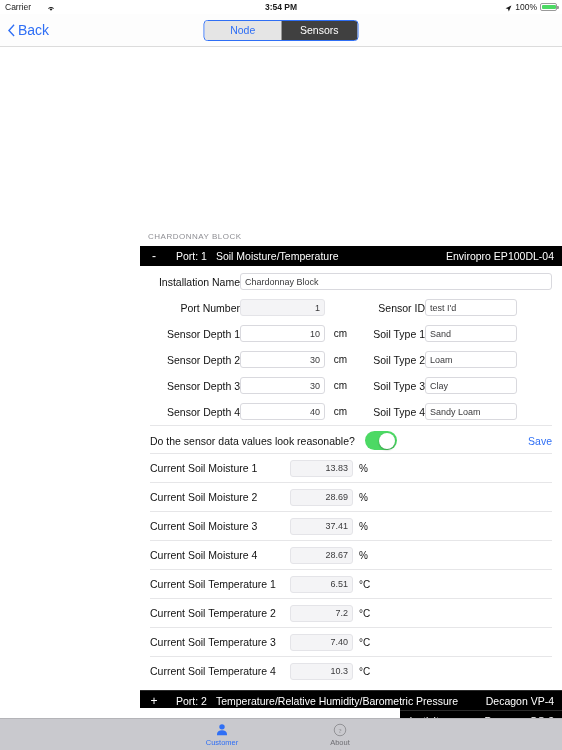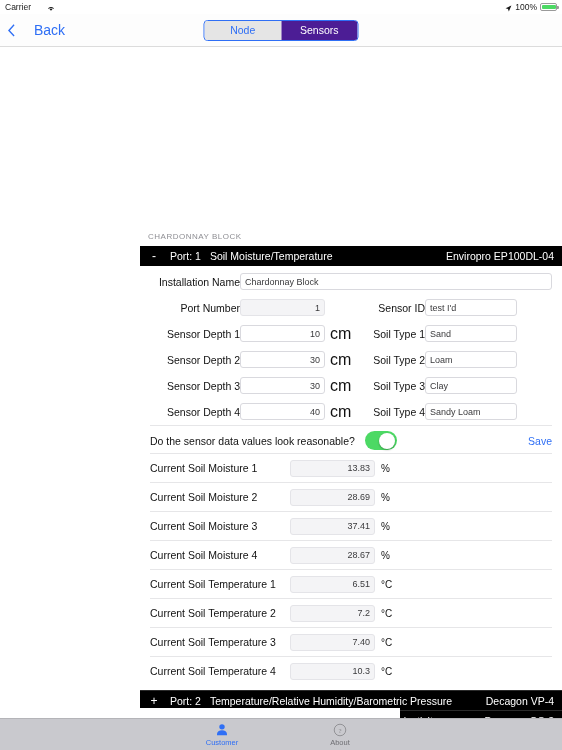--- a/index.html
+++ b/index.html
@@ -32,52 +32,52 @@
   }
   .batt-fill { position:absolute; left:1px; top:1px; bottom:1px; width:13.5px; background:#4cd964; border-radius:1px; }
 
   
   .navbar {
     position:absolute; top:14px; left:0; width:562px; height:33px;
     background:#fdfdfd; border-bottom:1px solid #dcdcdc;
     display:flex; align-items:center;
   }
   .back-btn {
-    position:absolute; left:8px; display:flex; align-items:center; gap:18px;
+    position:absolute; left:8px; display:flex; align-items:center; gap:2px;
     color:#2f6ff5; font-size:14px; cursor:pointer;
   }
   .chev { width:8px; height:13px; display:inline-block; }
 
   .segctl {
     position:absolute; left:50%; transform:translateX(-50%);
     display:flex; border:1px solid #2f6ff5; border-radius:4px; overflow:hidden;
     height:21px; width:155px;
   }
   .seg {
     flex:1; display:flex; align-items:center; justify-content:center;
     font-size:10.5px; color:#2f6ff5; background:#e5e5e5; cursor:pointer;
   }
-  .seg.active { background:#4c1d95; color:#ffffff; }
+  .seg.active { background:#404040; color:#ffffff; }
 
   
   .panel {
     position:absolute; left:140px; top:232px; width:422px;
     background:#ffffff;
   }
   .group-title {
     font-size:8px; color:#8e8e93; letter-spacing:0.5px;
     padding:0 0 5px 8px; text-transform:uppercase;
   }
   .port-header {
     background:#000000; color:#ffffff; height:20px;
     display:flex; align-items:center; padding:0 8px;
     font-size:10.5px; cursor:pointer;
   }
   .ph-sign { width:12px; text-align:center; font-size:12px; }
-  .ph-port { margin-left:10px; white-space:nowrap; }
+  .ph-port { margin-left:16px; white-space:nowrap; }
   .ph-type { margin-left:9px; white-space:nowrap; overflow:hidden; }
   .ph-model { margin-left:auto; white-space:nowrap; }
 
   .form { padding:0 10px; }
 
   .frow {
     display:flex; align-items:center; height:21px; margin-top:5px;text-align:right;
   }
   .lbl { font-size:10.5px; color:#111; }
   .lbl-w1 { width:90px; }
@@ -90,21 +90,21 @@
   }
   .tf.readonly { background:#f4f4f6; border-color:#e4e4e8; justify-content:flex-end; }
   .tf.num { justify-content:flex-end; }
 
   .tf-install { flex:1; }
   .tf-port { width:85px; }
   .tf-sid { width:92px; }
   .tf-depth { width:85px; }
   .tf-soil { width:92px; }
 
-  .unit { font-size:16px; color:#111; width:22px; padding-left:5px; }
+  .unit { font-size:10px; color:#111; width:22px; padding-left:5px; }
   .mid-lbl { width:78px; font-size:10.5px; color:#111; padding-left:8px; }
 
   
   .togrow {
     display:flex; align-items:center; height:28px; margin-top:3px;
     border-top:1px solid #e6e6e8;
     padding-top:2px;
   }
   .q-lbl { font-size:10.5px; color:#111; }
   .toggle {
@@ -116,21 +116,21 @@
     border-radius:50%; background:#ffffff; box-shadow:0 1px 2px rgba(0,0,0,.3);
   }
   .save-link { margin-left:auto; color:#2f6ff5; font-size:10.5px; cursor:pointer; }
 
   
   .readrow {
     display:flex; align-items:center; height:29px;
     border-top:1px solid #e6e6e8;
   }
   .rd-lbl { width:140px; font-size:10.5px; color:#111; }
-  .tf-read { width:85px; }
+  .tf-read { width:63px; }
   .rd-unit { font-size:10px; color:#111; padding-left:6px; }
 
   .ports-collapsed { margin-top:5px; }
   .port-header.collapsed { border-top:1px solid #2b2b2b; }
 
   
   .tabbar {
     position:absolute; left:0; bottom:0; width:562px; height:32px;
     background:#c9c9ce; border-top:1px solid #b4b4b8;
     display:flex; align-items:center; justify-content:center; gap:58px;
@@ -152,20 +152,21 @@
 
   <div class="statusbar">
     <div class="sb-left">
       <span>Carrier</span>
       <span class="wifi-ic">
         <svg viewBox="0 0 16 12" width="8" height="7">
             <path d="M8 10.6 5.2 7.6a4 4 0 0 1 5.6 0zM8 5.2a6.4 6.4 0 0 0-4.5 1.9L2.2 5.7a8.2 8.2 0 0 1 11.6 0l-1.3 1.4A6.4 6.4 0 0 0 8 5.2z" fill="#1a1a1a"></path>
           </svg>
       </span>
     </div>
+    <div class="sb-center">3:54 PM</div>
     <div class="sb-right">
       <span class="loc-ic">
         <svg viewBox="0 0 12 12" width="7" height="7">
             <path d="M11 1 1 5.4l4.1 1.5L6.6 11z" fill="#1a1a1a"></path>
           </svg>
       </span>
       <span>100%</span>
       <span class="batt">
           <span class="batt-fill"></span>
         </span>

